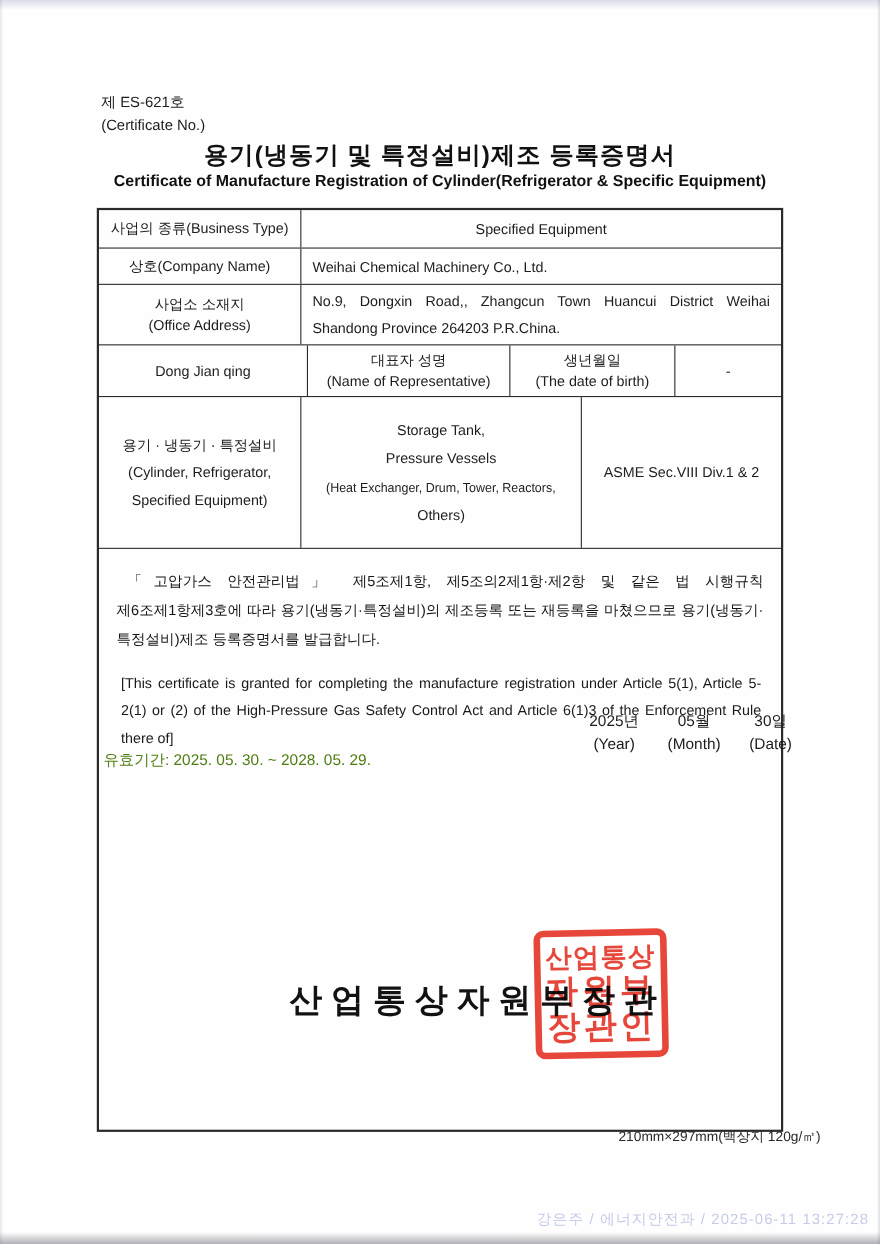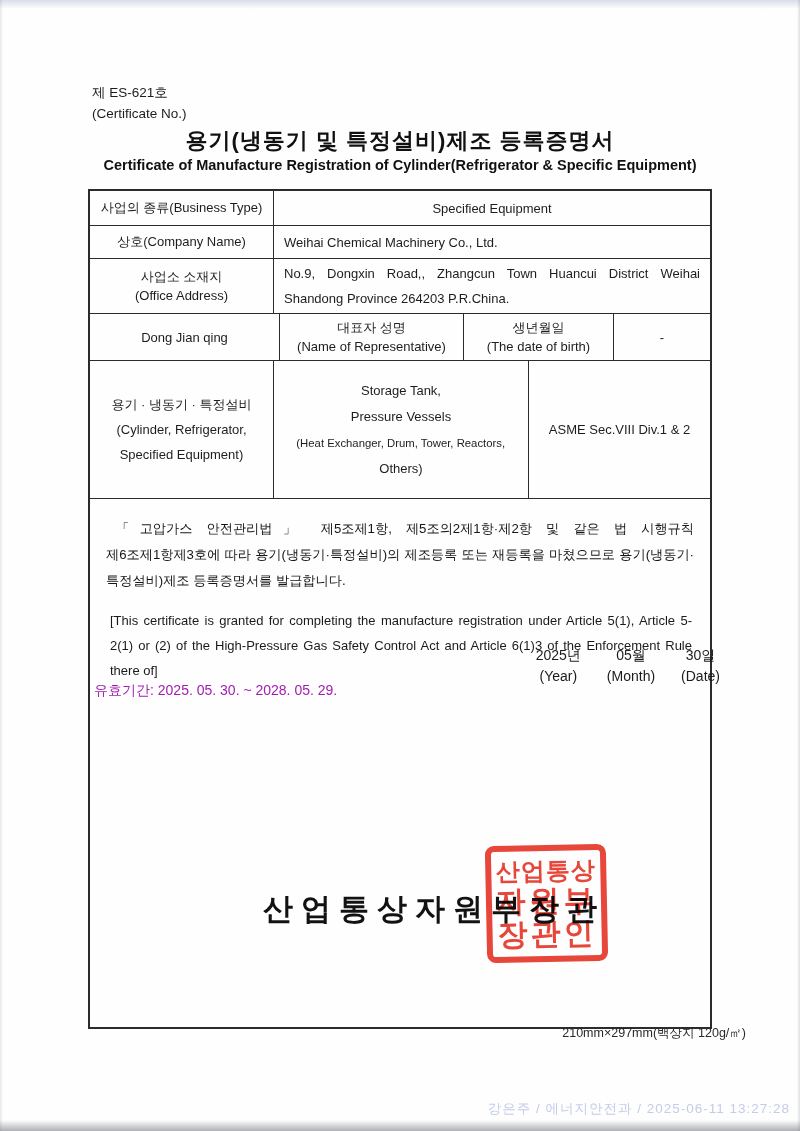--- a/index.html
+++ b/index.html
@@ -44,21 +44,21 @@
   .typeline.small{font-size:11.8px;transform:scaleX(0.96);}
   .bigcell{flex:1 1 auto;position:relative;padding:17px 16px;box-sizing:border-box;}
   .para-ko{margin:0;font-size:13.2px;line-height:26px;text-align:justify;
     word-break:keep-all;color:#151515;text-indent:10px;}
   .para-en{margin:14px 0 0 0;font-size:13px;line-height:25px;text-align:justify;
     color:#1a1a1a;padding:0 2px 0 4px;}
 
   .issue-date{position:absolute;left:0;top:645px;width:720px;display:flex;
     justify-content:flex-end;gap:26px;}
   .date-part{text-align:center;font-size:14px;color:#1b1b1b;line-height:21px;}
-  .valid{position:absolute;left:94px;top:679px;font-size:14px;line-height:23px;color:#a21caf;}
+  .valid{position:absolute;left:94px;top:679px;font-size:14px;line-height:23px;color:#4d7c0f;}
 
   .minister{position:absolute;left:263px;top:889px;font-size:30px;font-weight:bold;
     letter-spacing:8px;color:#121212;white-space:nowrap;z-index:1;}
   .seal{position:absolute;left:486px;top:845px;width:121px;height:117px;
     border:6px solid #e6392b;border-radius:9px;box-sizing:border-box;
     display:flex;flex-direction:column;justify-content:center;align-items:center;
     color:#e6392b;font-weight:bold;mix-blend-mode:multiply;opacity:0.93;
     transform:rotate(-1.2deg);z-index:2;}
   .seal .s1{font-size:24px;line-height:27px;letter-spacing:1px;}
   .seal .s2{font-size:30px;line-height:33px;letter-spacing:4px;}

